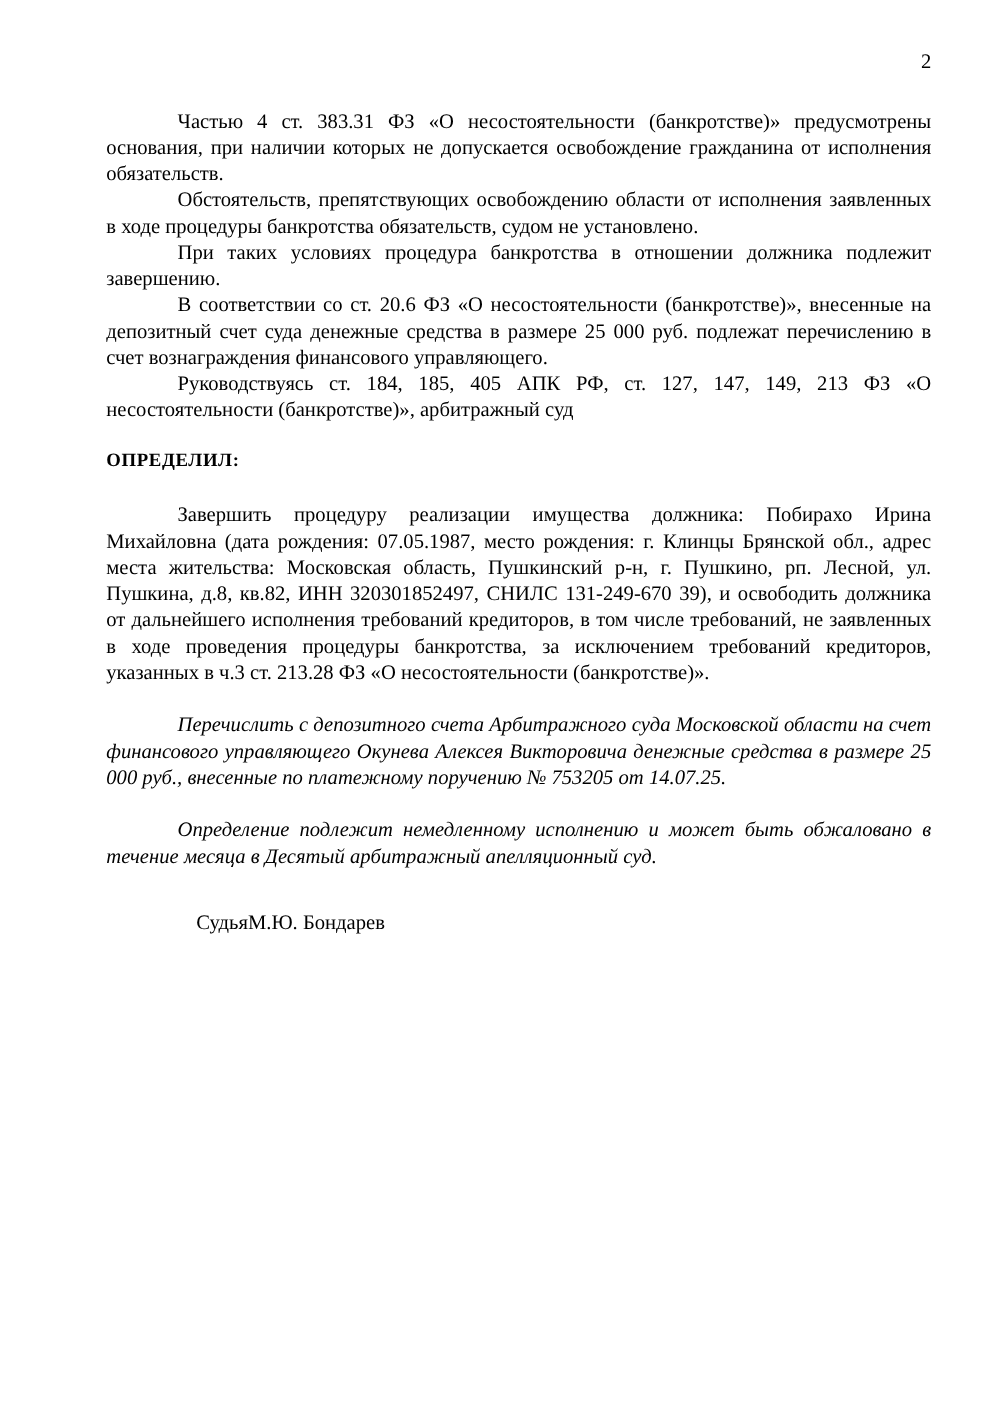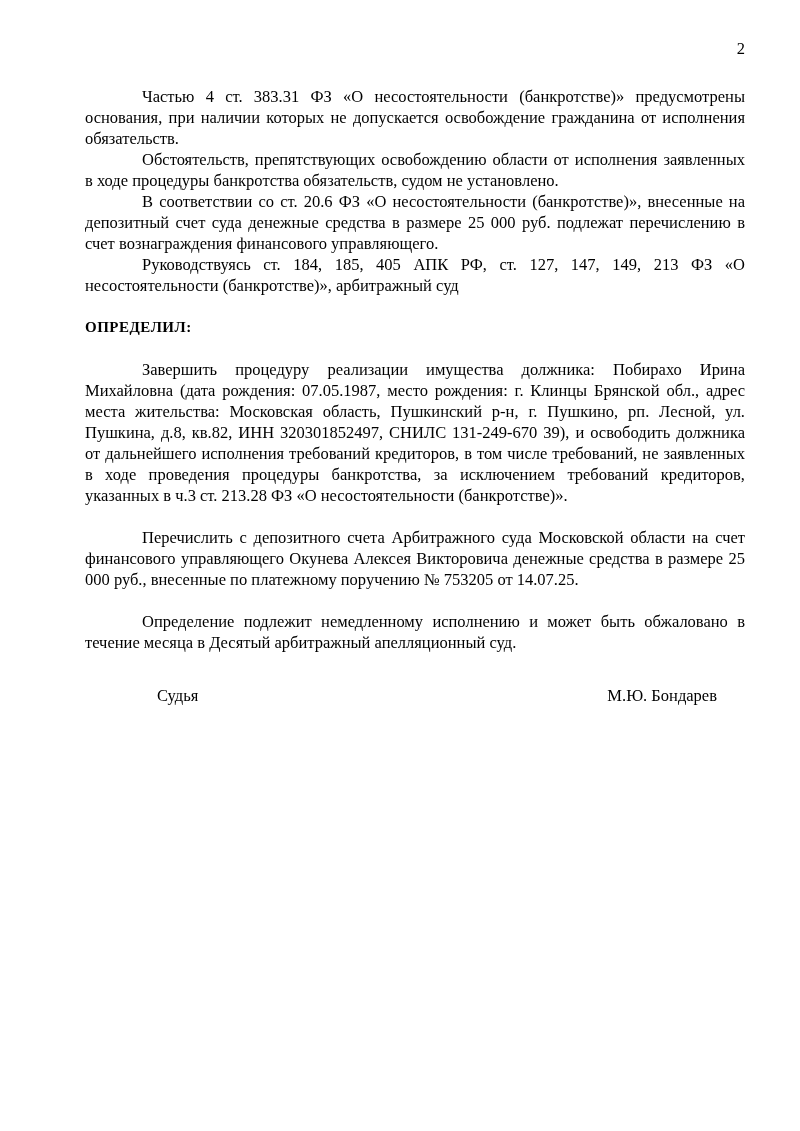--- a/index.html
+++ b/index.html
@@ -45,42 +45,43 @@
   }
   .ruling-heading {
     margin: 21px 0;
     font-size: 15px;
     font-weight: bold;
     text-align: left;
     letter-spacing: 0.5px;
   }
   p.blank-before {
     margin-top: 21px;
+    font-style: italic;
   }
   .signature-row {
     display: flex;
-    justify-content: space-between;
     margin-top: 32px;
     padding-left: 72px;
     padding-right: 28px;
   }
 </style>
 </head>
 <body>
 
 <div class="page">
 
   <header class="page-header">
     <div class="h-side"></div>
     <div class="h-center">2</div>
   </header>
 
   <main>
     <p class="doc-par">Частью 4 ст. 383.31 ФЗ «О несостоятельности (банкротстве)» предусмотрены основания, при наличии которых не допускается освобождение гражданина от исполнения обязательств.</p>
     <p class="doc-par">Обстоятельств, препятствующих освобождению области от исполнения заявленных в ходе процедуры банкротства обязательств, судом не установлено.</p>
+    <p class="doc-par">При таких условиях процедура банкротства в отношении должника подлежит завершению.</p>
     <p class="doc-par">В соответствии со ст. 20.6 ФЗ «О несостоятельности (банкротстве)», внесенные на депозитный счет суда денежные средства в размере 25 000 руб. подлежат перечислению в счет вознаграждения финансового управляющего.</p>
     <p class="doc-par">Руководствуясь ст. 184, 185, 405 АПК РФ, ст. 127, 147, 149, 213 ФЗ «О несостоятельности (банкротстве)», арбитражный суд</p>
 
     <h2 class="ruling-heading">ОПРЕДЕЛИЛ:</h2>
 
     <p class="doc-par">Завершить процедуру реализации имущества должника: Побирахо Ирина Михайловна (дата рождения: 07.05.1987, место рождения: г. Клинцы Брянской обл., адрес места жительства: Московская область, Пушкинский р-н, г. Пушкино, рп. Лесной, ул. Пушкина, д.8, кв.82, ИНН 320301852497, СНИЛС 131-249-670 39), и освободить должника от дальнейшего исполнения требований кредиторов, в том числе требований, не заявленных в ходе проведения процедуры банкротства, за исключением требований кредиторов, указанных в ч.3 ст. 213.28 ФЗ «О несостоятельности (банкротстве)».</p>
     <p class="doc-par blank-before">Перечислить с депозитного счета Арбитражного суда Московской области на счет финансового управляющего Окунева Алексея Викторовича денежные средства в размере 25 000 руб., внесенные по платежному поручению № 753205 от 14.07.25.</p>
     <p class="doc-par blank-before">Определение подлежит немедленному исполнению и может быть обжаловано в течение месяца в Десятый арбитражный апелляционный суд.</p>
 
     <div class="signature-row">

